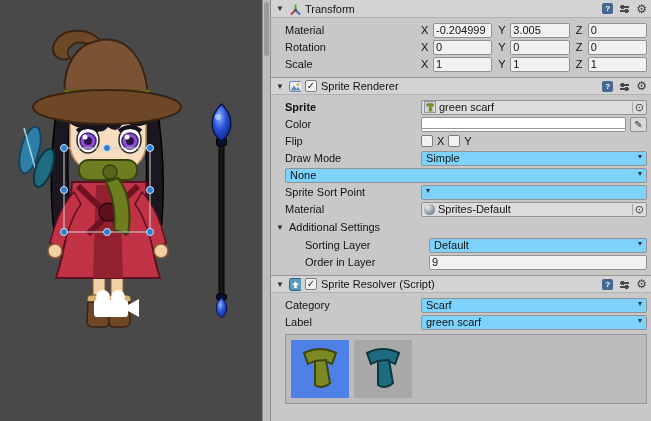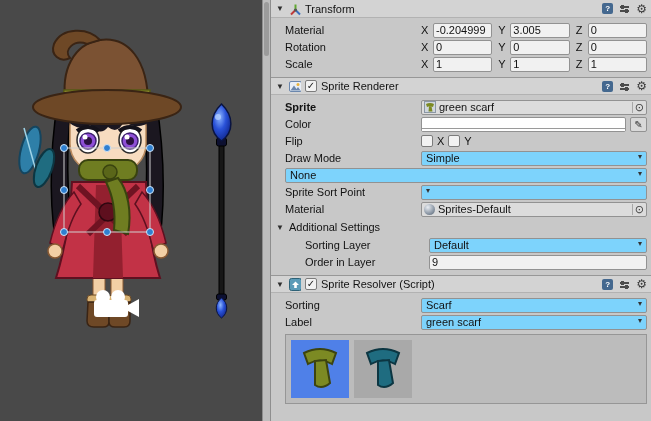--- a/index.html
+++ b/index.html
@@ -349,21 +349,21 @@
         </span>
       <span class="comp-title">Sprite Resolver (Script)</span>
       <span class="hdr-icons">
         <span class="help-icon">?</span>
         <span class="preset-icon"></span>
         <span class="gear-icon">⚙</span>
       </span>
     </div>
     <div class="comp-body">
       <div class="insp-row">
-        <span class="row-label">Sorting</span>
+        <span class="row-label">Category</span>
         <div class="row-value">
           <div class="dropdown">
             <span class="dd-text">Scarf</span>
             <span class="dd-arrow">▾</span>
           </div>
         </div>
       </div>
       <div class="insp-row">
         <span class="row-label">Label</span>
         <div class="row-value">

